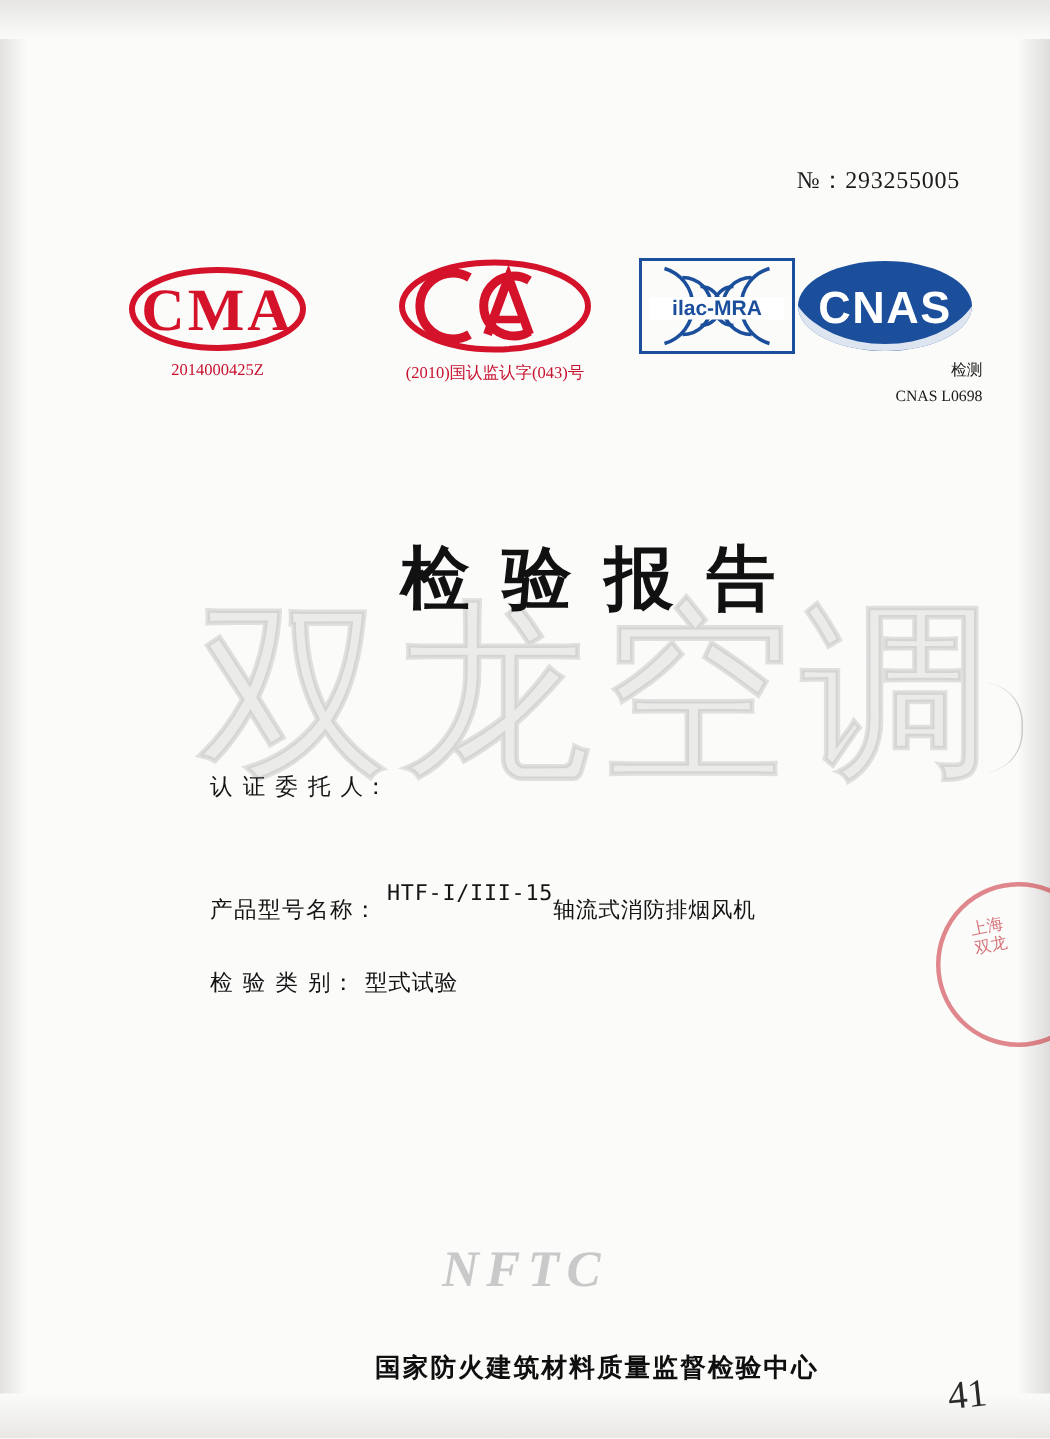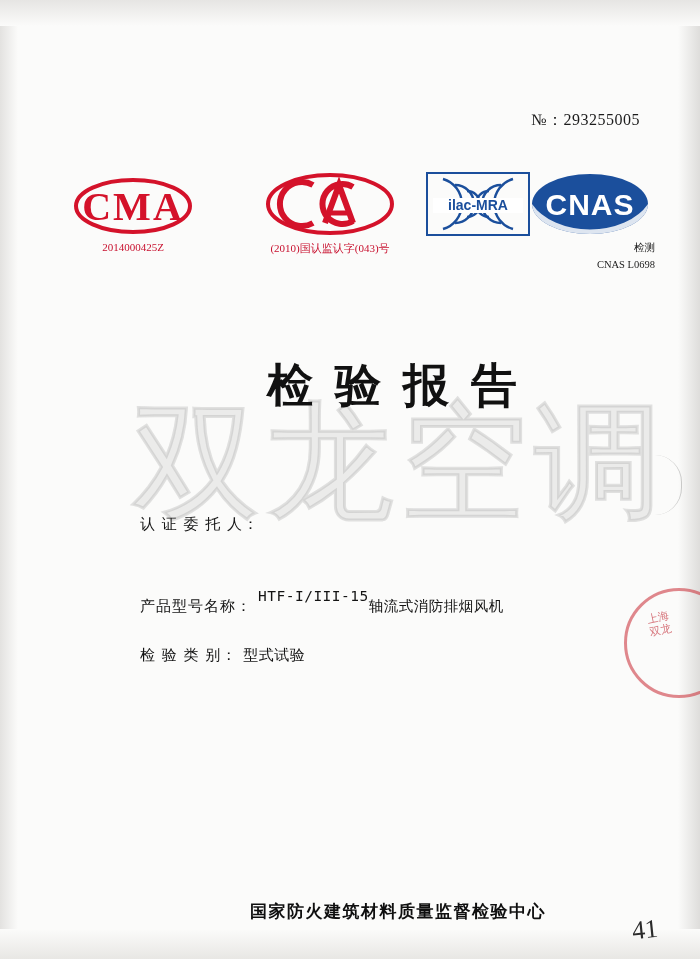--- a/index.html
+++ b/index.html
@@ -79,21 +79,21 @@
     margin-top: 4px;
     white-space: nowrap;
   }
   .logo-caption.dark {
     color: #1a1a1a;
     font-size: 10.5px;
     line-height: 1.25;
   }
 
   
-  .cma { left: 8px; top: 10px; width: 130px; }
+  .cma { left: 20px; top: 10px; width: 130px; }
   .cma svg { display: block; margin: 0 auto; }
 
   
   .cac { left: 185px; top: 6px; width: 170px; }
   .cac svg { display: block; margin: 0 auto; }
 
   
   .ilac { left: 360px; top: 6px; width: 115px; }
   .ilac svg { display: block; margin: 0 auto; }
 
@@ -341,18 +341,19 @@
   </div>
 
   <div class="stamp"></div>
   <div class="stamp-text">
     <span>上海</span><br>
     <span>双龙</span>
   </div>
 
   <div class="edge-arc"></div>
 
+  <div class="nftc">NFTC</div>
 
   <div class="footer-org">国家防火建筑材料质量监督检验中心</div>
 
   <div class="page-mark">41</div>
 
 </div>
 
 </body></html>

